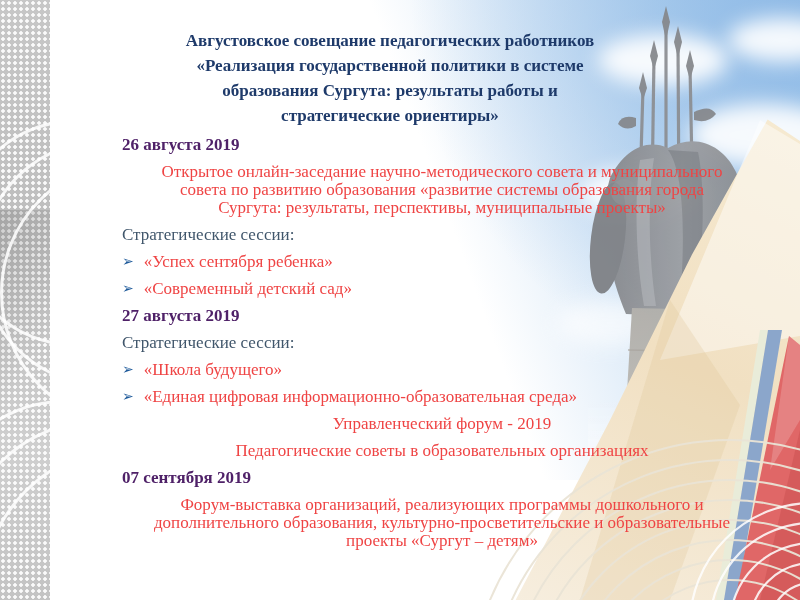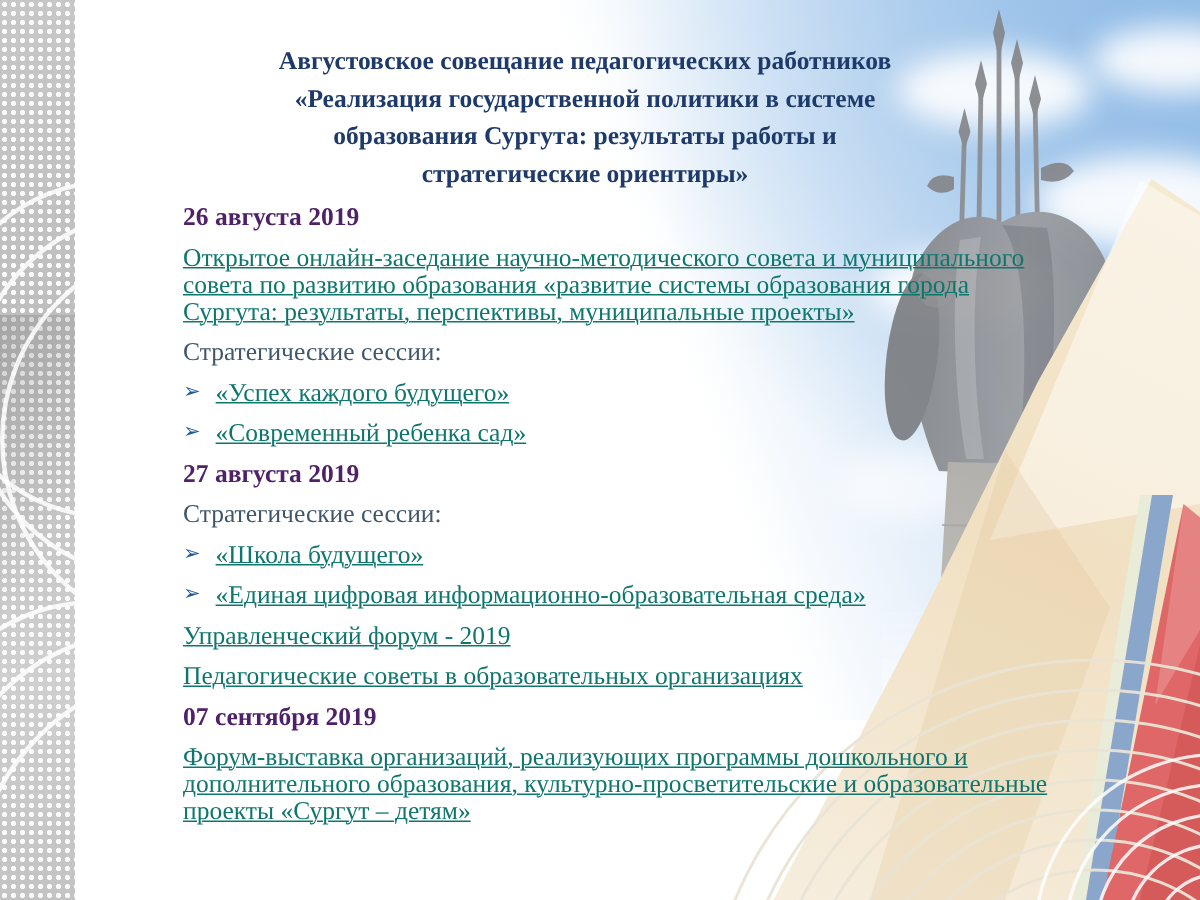--- a/index.html
+++ b/index.html
@@ -53,22 +53,22 @@
   
   .title{
     position:absolute;left:70px;top:28px;width:640px;z-index:10;
     font-size:17px;line-height:25px;font-weight:bold;text-align:center;
     color:#1e3a6a;white-space:pre-line;
   }
   .content{position:absolute;left:122px;top:136px;width:640px;z-index:10;font-size:17px;line-height:18px;}
   .item{margin-bottom:9px;}
   .date{font-weight:bold;color:#4f2168;}
   .plain{color:#40566b;}
-  a.link{color:#0f766e;text-decoration:underline;text-decoration-thickness:1px;cursor:pointer;
-    display:block;white-space:pre-line;}
+  a.link{color:#ef4444;text-decoration-thickness:1px;cursor:pointer;
+    display:block;white-space:pre-line;text-align:center;}
   .bullet{display:flex;align-items:flex-start;}
   .bullet .marker{color:#1e5a9a;font-size:14px;margin-right:10px;line-height:18px;flex:0 0 auto;}
 </style>
 </head>
 <body>
 
 <div class="slide">
 
   <div class="sky"></div>
   <div class="cloud c1"></div>
@@ -174,25 +174,25 @@
 стратегические ориентиры»</div>
 
   <div class="content">
     <div class="item date">26 августа 2019</div>
     <a class="item link">Открытое онлайн-заседание научно-методического совета и муниципального
 совета по развитию образования «развитие системы образования города
 Сургута: результаты, перспективы, муниципальные проекты»</a>
     <div class="item plain">Стратегические сессии:</div>
     <div class="item bullet">
       <span class="marker">➢</span>
-      <a class="link">«Успех каждого будущего»</a>
-    </div>
-    <div class="item bullet">
-      <span class="marker">➢</span>
-      <a class="link">«Современный ребенка сад»</a>
+      <a class="link">«Успех сентября ребенка»</a>
+    </div>
+    <div class="item bullet">
+      <span class="marker">➢</span>
+      <a class="link">«Современный детский сад»</a>
     </div>
     <div class="item date">27 августа 2019</div>
     <div class="item plain">Стратегические сессии:</div>
     <div class="item bullet">
       <span class="marker">➢</span>
       <a class="link">«Школа будущего»</a>
     </div>
     <div class="item bullet">
       <span class="marker">➢</span>
       <a class="link">«Единая цифровая информационно-образовательная среда»</a>

